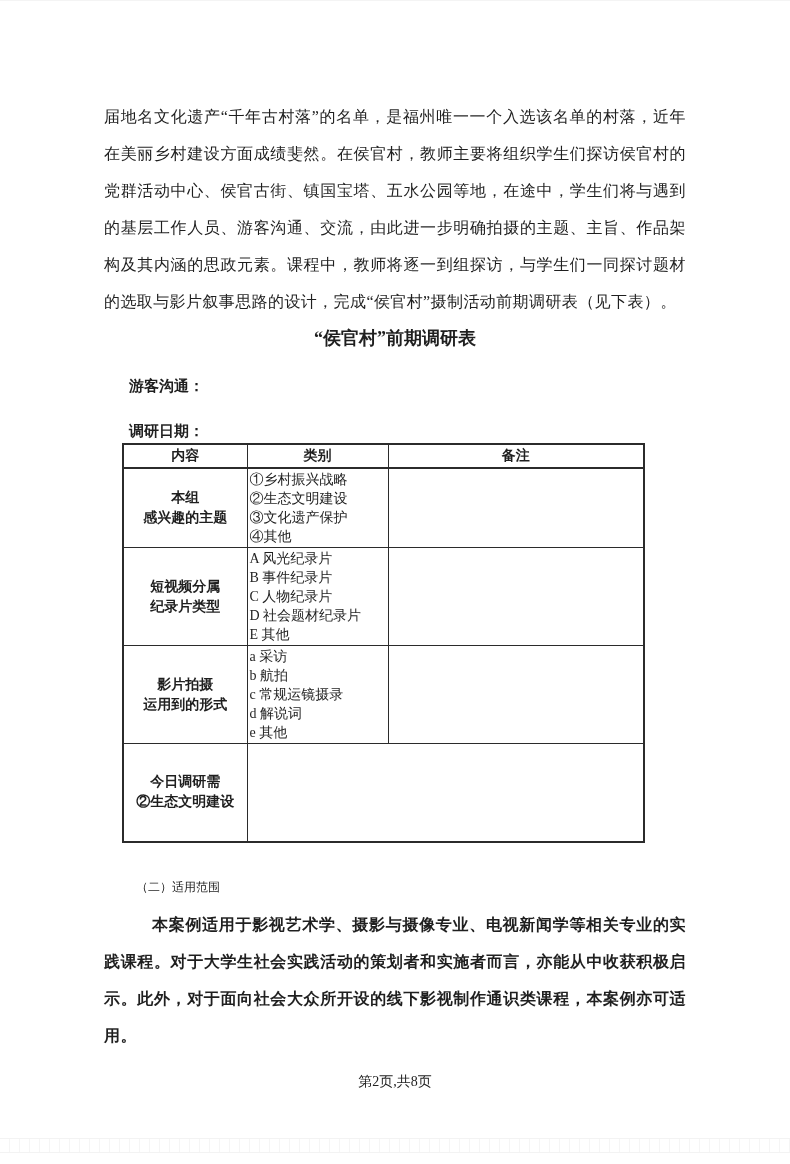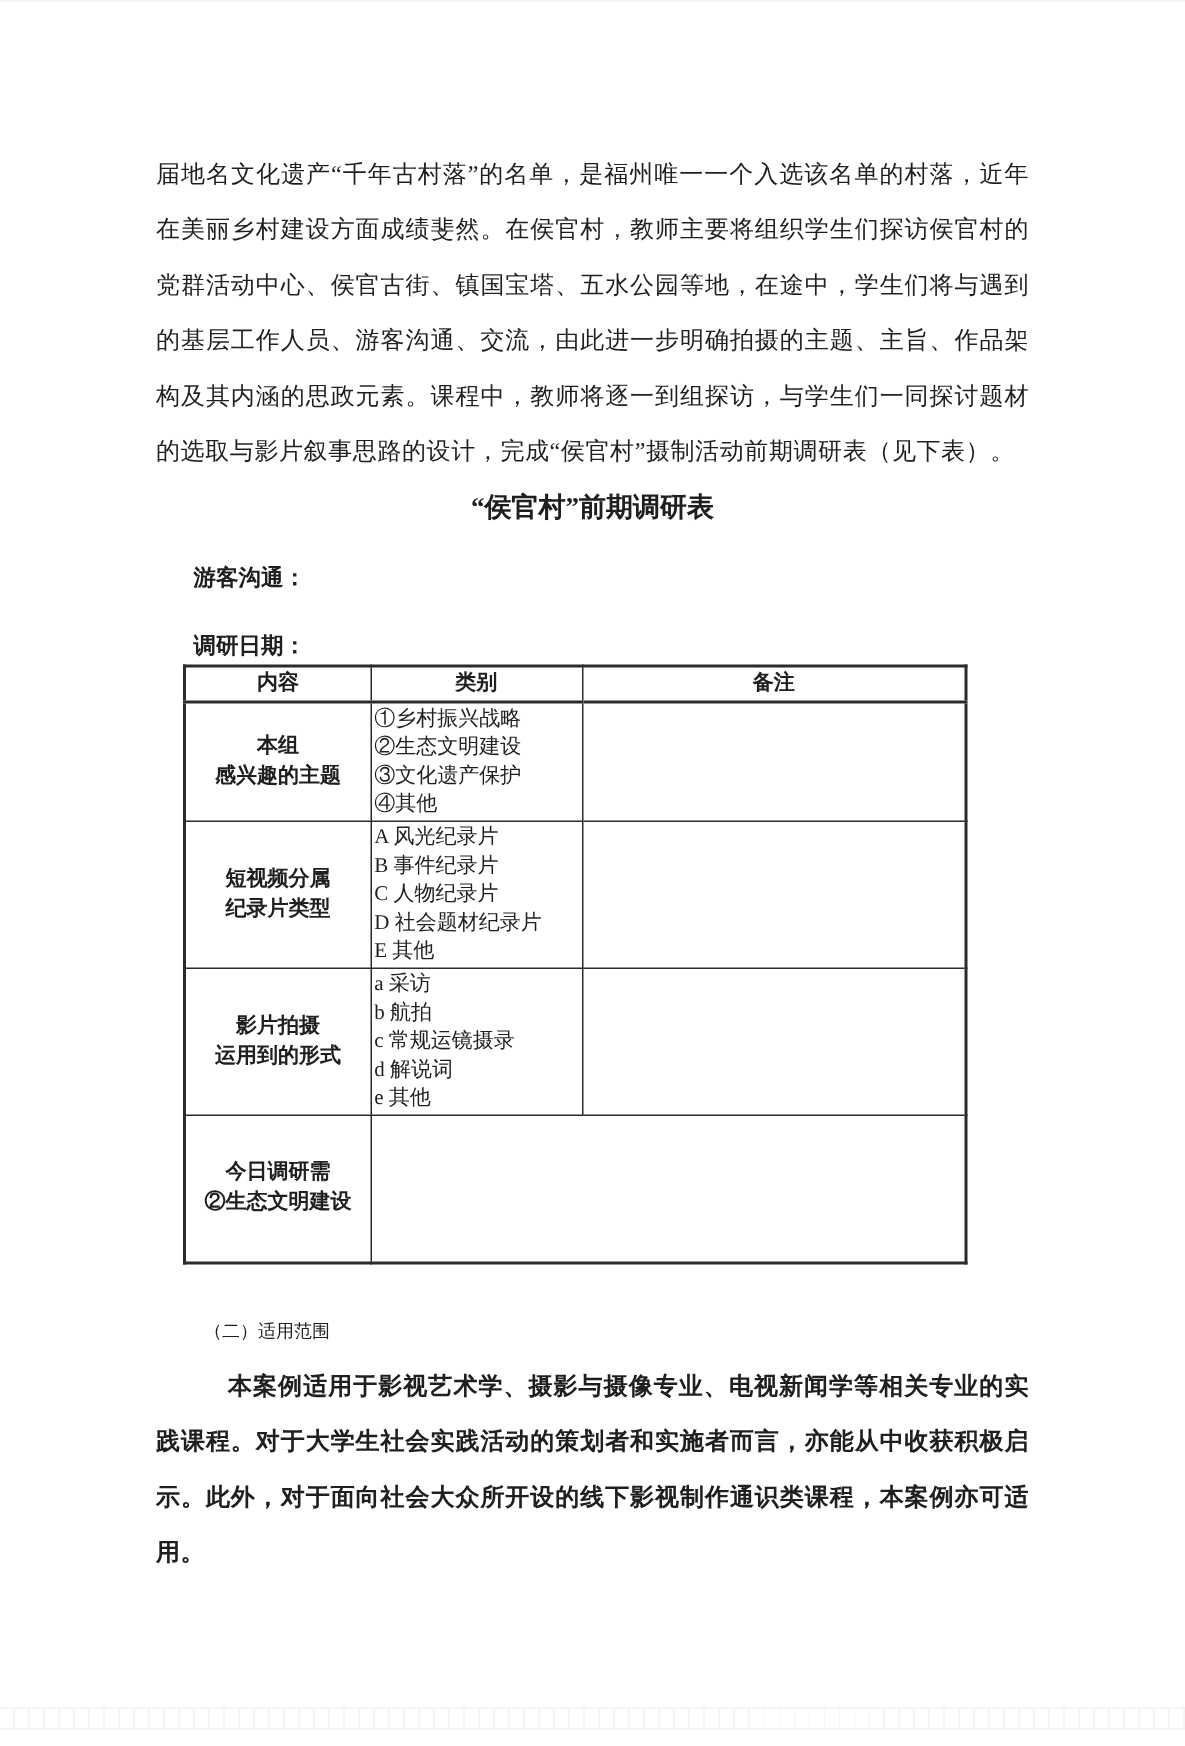--- a/index.html
+++ b/index.html
@@ -175,15 +175,16 @@
           <div>②生态文明建设</div>
         </td>
         <td colspan="2"></td>
       </tr>
     </tbody>
   </table>
 
   <p class="section-heading">（二）适用范围</p>
   <p class="body-text section-body">本案例适用于影视艺术学、摄影与摄像专业、电视新闻学等相关专业的实践课程。对于大学生社会实践活动的策划者和实施者而言，亦能从中收获积极启示。此外，对于面向社会大众所开设的线下影视制作通识类课程，本案例亦可适用。</p>
 
+  <div class="page-footer">第2页,共8页</div>
 
   <div class="page-bottom-ruler"></div>
 </div>
 
 </body></html>

